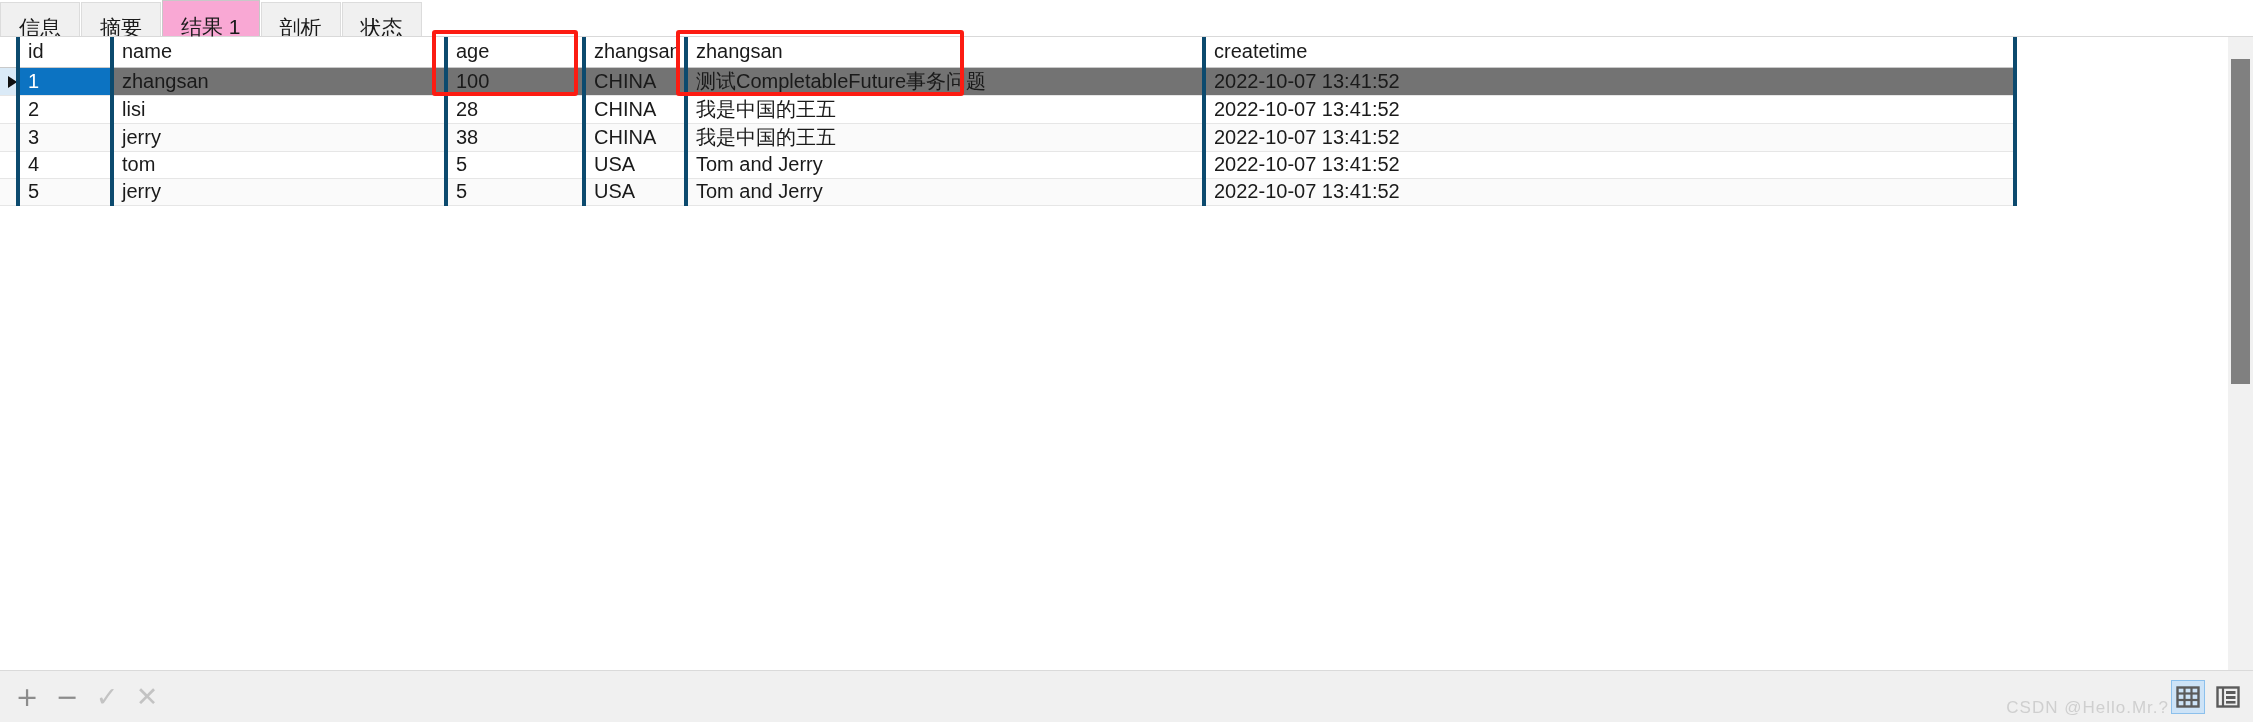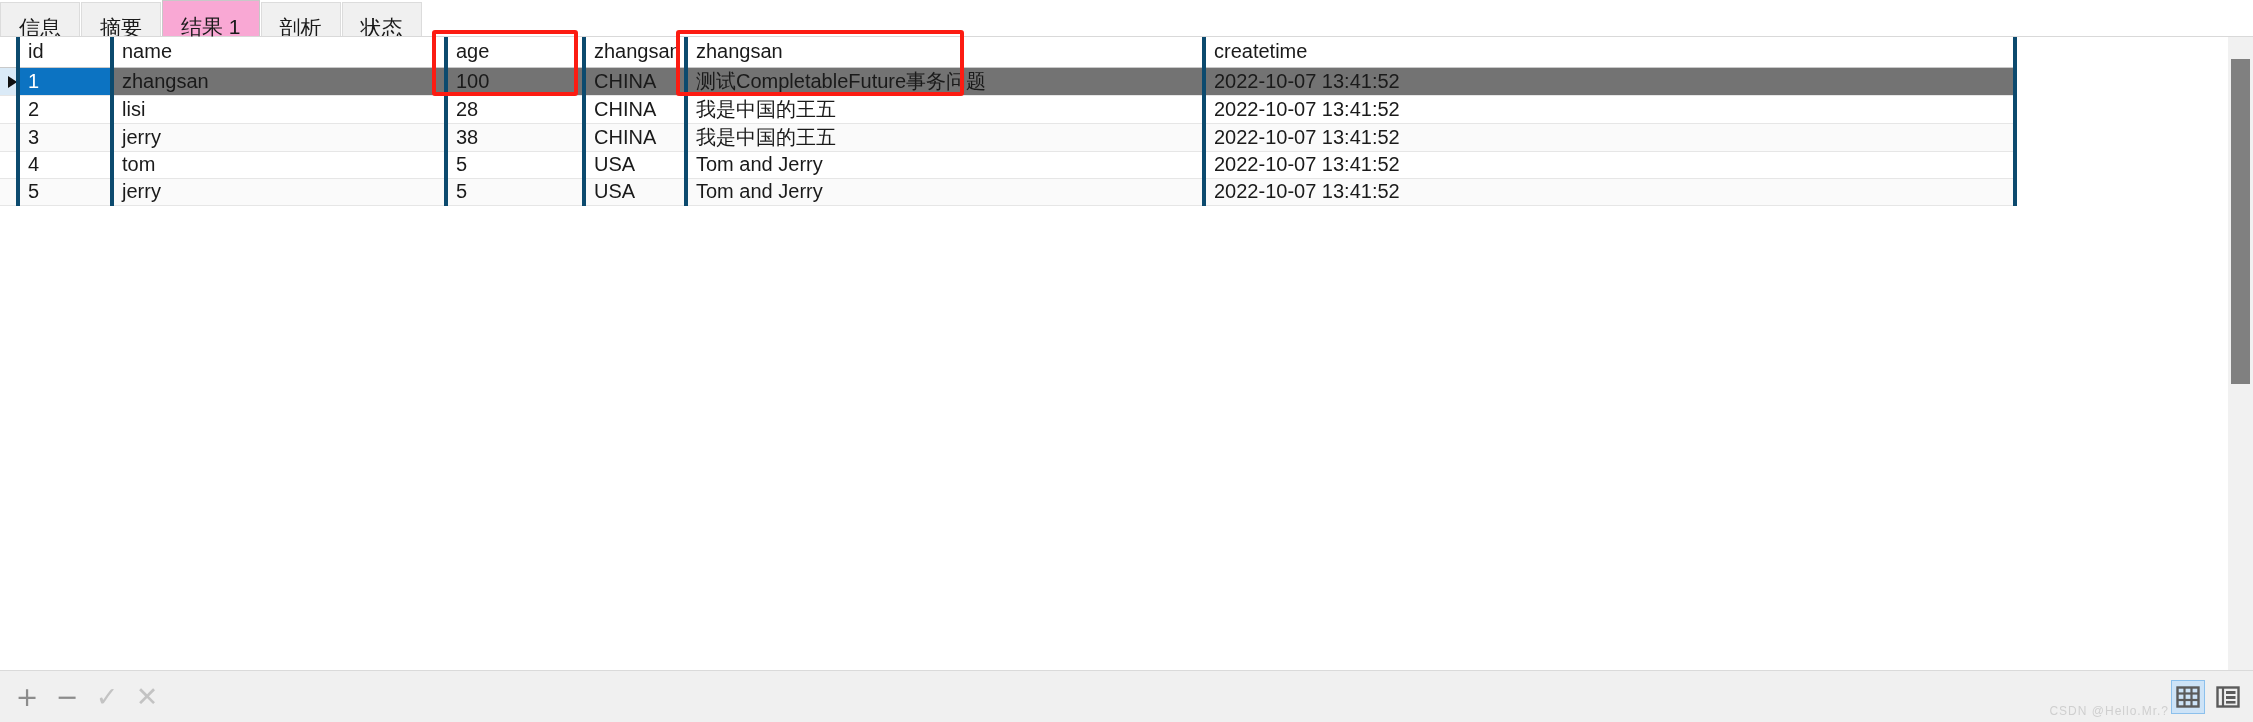--- a/index.html
+++ b/index.html
@@ -189,21 +189,21 @@
     color: #8c8c8c;
     font-family: "DejaVu Sans", sans-serif;
   }
   .bb-btn.dim { color: #c3c3c3; }
   .bb-spacer { flex: 1; }
 
   .watermark {
     position: absolute;
     right: 84px;
     bottom: 4px;
-    font-size: 12px;
+    font-size: 17px;
     color: #cfcfcf;
     letter-spacing: 1px;
     white-space: nowrap;
     z-index: 6;
   }
   .viewmodes {
     position: absolute;
     right: 8px;
     bottom: 8px;
     display: flex;

